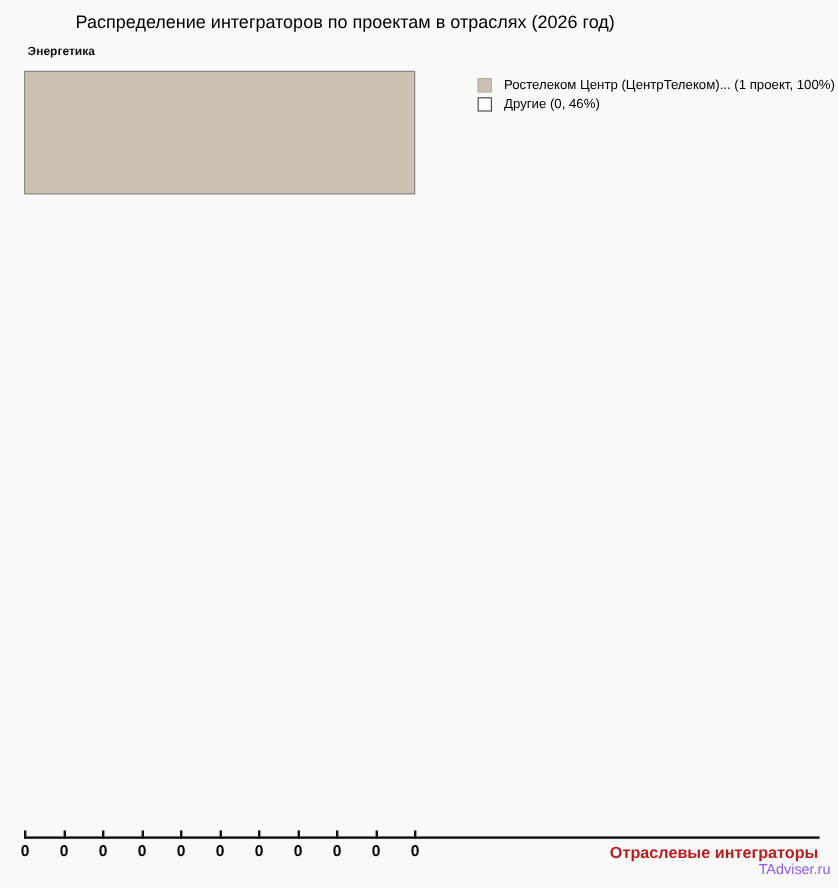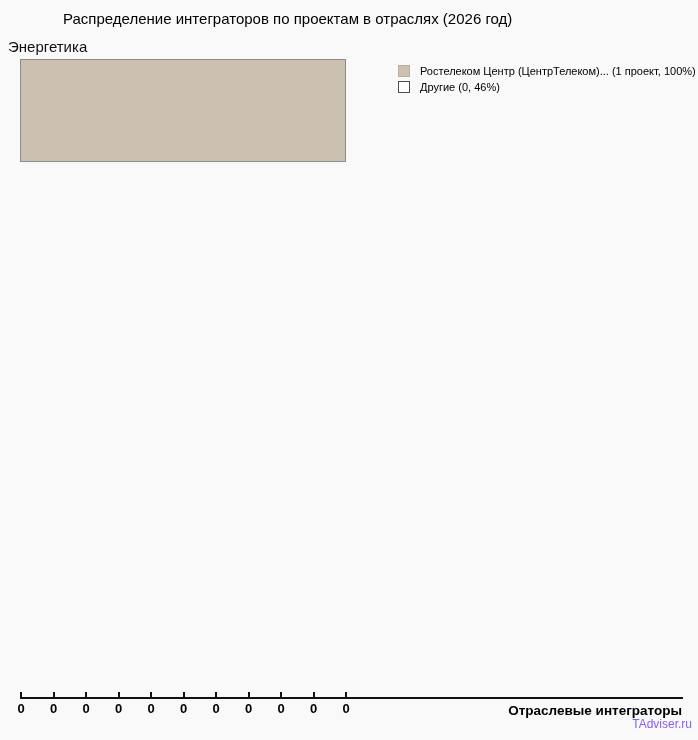--- a/index.html
+++ b/index.html
@@ -19,23 +19,23 @@
     position: absolute;
     left: 29px; top: 10px;
     font-size: 15px;
     font-weight: normal;
     color: #000000;
     white-space: nowrap;
     margin-left: 34px;
   }
   .group-label {
     position: absolute;
-    left: 8px; top: 38px;
-    font-size: 15px;
-    font-weight: normal;
+    left: 23px; top: 38px;
+    font-size: 10px;
+    font-weight: bold;
     color: #111111;
     white-space: nowrap;
   }
   .treemap-block {
     position: absolute;
     left: 20px; top: 59px;
     width: 326px; height: 103px;
     border: 1px solid #8c8c8c;
   }
   .legend-row {
@@ -84,21 +84,21 @@
     text-align: center;
     font-size: 13px;
     font-weight: bold;
     color: #000000;
   }
   .x-axis-title {
     position: absolute;
     right: 16px; top: 703px;
     font-size: 13.5px;
     font-weight: bold;
-    color: #000000;
+    color: #b91c1c;
     white-space: nowrap;
   }
   .watermark {
     position: absolute;
     right: 6px; top: 717px;
     font-size: 12px;
     color: #8b5cf6;
     white-space: nowrap;
   }
 </style>

